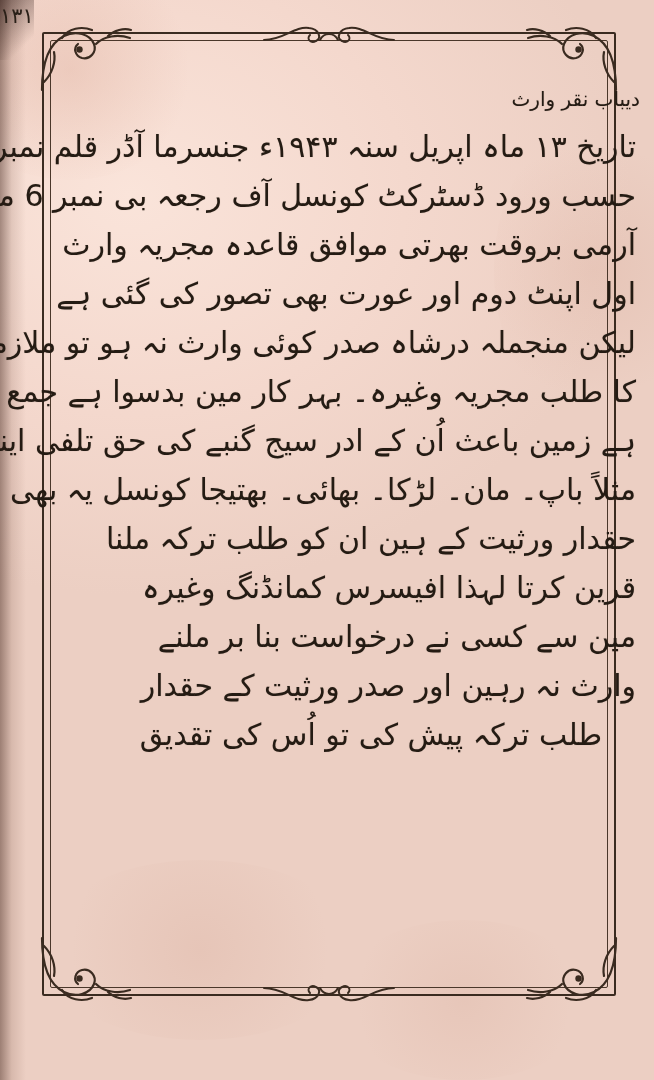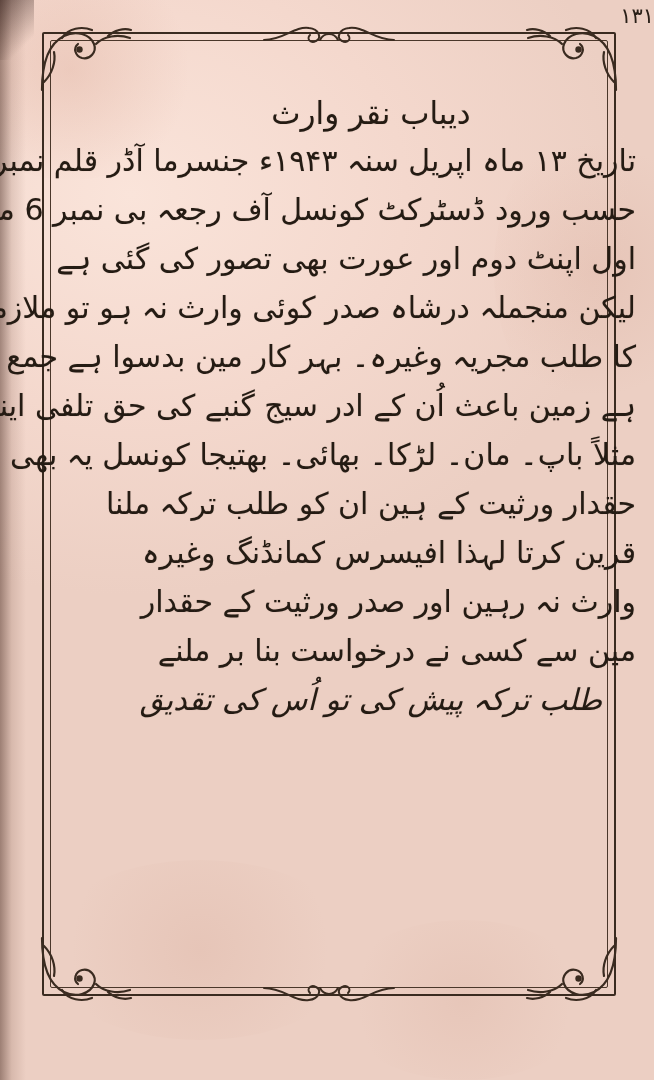--- a/index.html
+++ b/index.html
@@ -51,21 +51,21 @@
     background: linear-gradient(135deg, rgba(40,20,15,0.55) 0%, rgba(40,20,15,0) 75%);
     pointer-events: none;
   }
 
   
   .page-number {
     position: absolute;
     top: 4px;
     left: 0;
     width: 654px;
-    text-align: right;
+    text-align: left;
     font-family: "DejaVu Sans", sans-serif;
     font-size: 21px;
     color: #2a2018;
     direction: rtl;
     letter-spacing: 1px;
   }
 
   
   .frame-outer {
     position: absolute;
@@ -117,35 +117,34 @@
     top: 46px;
     width: 538px;
     height: 932px;
     direction: rtl;
     text-align: right;
     color: #231a12;
     font-family: "DejaVu Sans", sans-serif;
   }
 
   .title-line {
-    text-align: center;
-    font-size: 31px;
+    font-size: 20px;
     line-height: 34px;
-    margin: 16px 0 6px 0;
+    margin: 2px 0 6px 0;
     color: #241b13;
   }
 
   .line {
     font-size: 30px;
     line-height: 49px;
     white-space: nowrap;
     color: #241b13;
     padding: 0 4px;
   }
-  .line.center { text-align: center; font-style: italic; }
+  .line.center { text-align: center; }
 
   
   .text-block .line, .text-block .title-line {
     text-shadow: 0 0 1px rgba(45,30,20,0.22);
   }
 </style>
 </head>
 <body>
 
 <div id="page">
@@ -227,25 +226,26 @@
           <path d="M140 20 C120 20 110 6 95 8 C85 9 82 18 88 21 C93 24 98 19 94 15"></path>
           <path d="M66 20 C70 12 80 12 84 20"></path>
         </g>
       </svg>
     </div>
 
     <div class="text-block">
       <div class="title-line">دیباب نقر وارث</div>
       <div class="line">تاریخ ۱۳ ماہ اپریل سنہ ۱۹۴۳ء جنسرما آڈر قلم نمبر ۳</div>
       <div class="line">حسب ورود ڈسٹرکٹ کونسل آف رجعہ بی نمبر 6 ملازمان</div>
+      <div class="line">آرمی بروقت بھرتی موافق قاعدہ مجریہ وارث</div>
       <div class="line">اول اپنٹ دوم اور عورت بھی تصور کی گئی ہے</div>
       <div class="line">لیکن منجملہ درشاہ صدر کوئی وارث نہ ہو تو ملازمین</div>
       <div class="line">کا طلب مجریہ وغیرہ۔ بہر کار مین بدسوا ہے جمع ہوا کرتا</div>
       <div class="line">ہے زمین باعث اُن کے ادر سیج گنبے کی حق تلفی اینڈ</div>
       <div class="line">مثلاً باپ۔ مان۔ لڑکا۔ بھائی۔ بھتیجا کونسل یہ بھی</div>
       <div class="line">حقدار ورثیت کے ہین ان کو طلب ترکہ ملنا</div>
       <div class="line">قرین کرتا لہذا افیسرس کمانڈنگ وغیرہ</div>
+      <div class="line">مین سے کسی نے درخواست بنا بر ملنے</div>
       <div class="line">وارث نہ رہین اور صدر ورثیت کے حقدار</div>
-      <div class="line">مین سے کسی نے درخواست بنا بر ملنے</div>
       <div class="line center">طلب ترکہ پیش کی تو اُس کی تقدیق</div>
     </div>
   </div>
 </div>
 
 </body></html>

